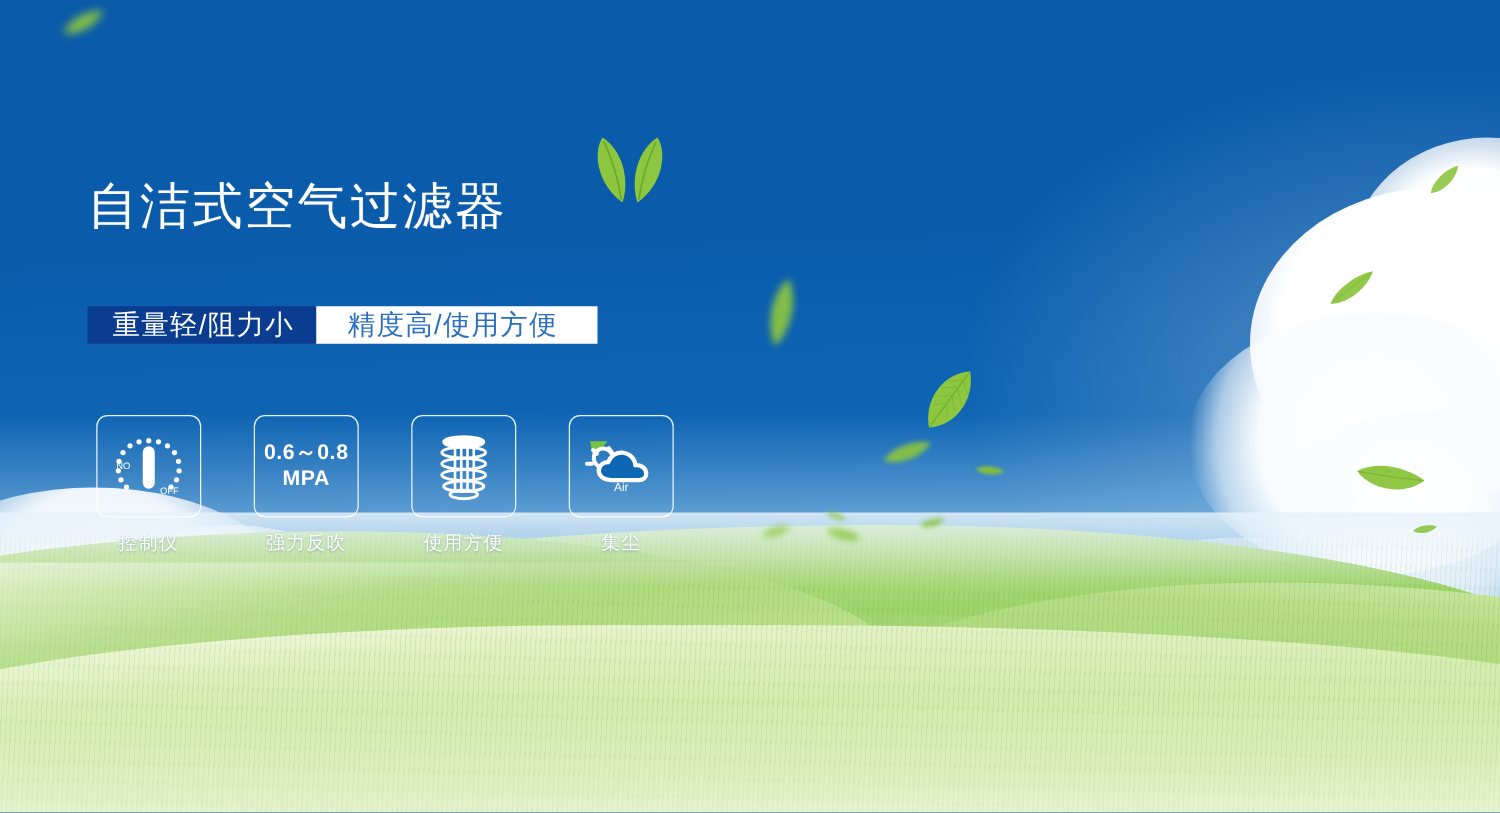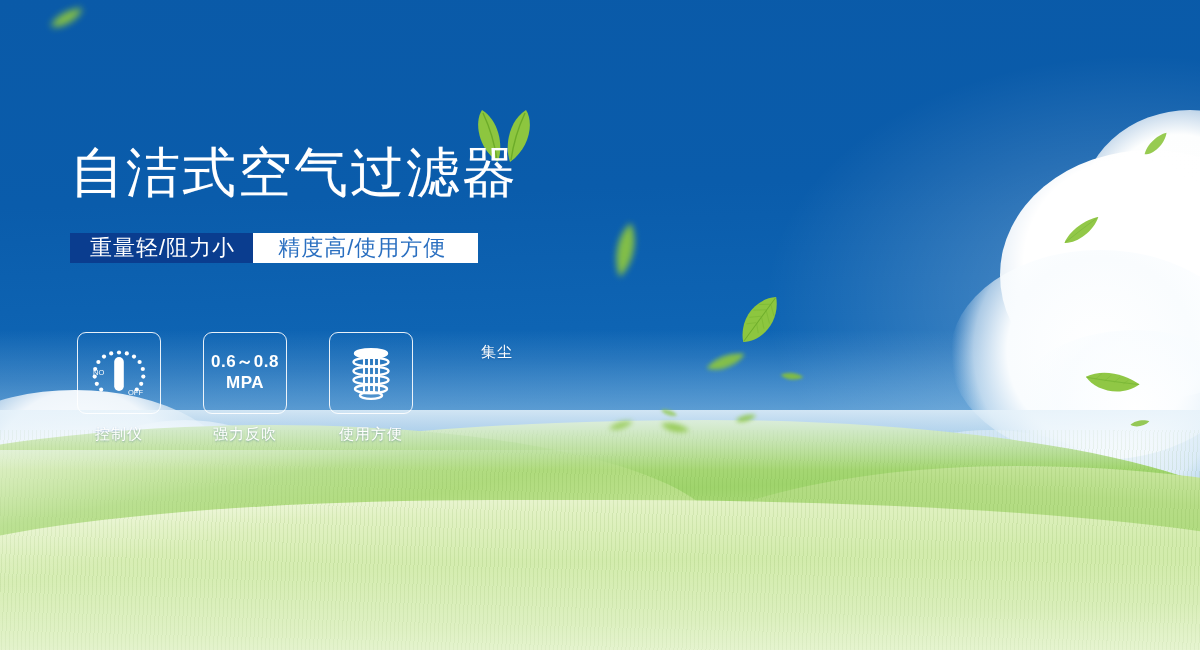--- a/index.html
+++ b/index.html
@@ -111,33 +111,33 @@
     background:linear-gradient(180deg, rgba(230,242,250,.85) 0%, rgba(255,255,255,0) 100%);
   }
 
   
   .leaf{ position:absolute; pointer-events:none; }
   .leaf svg{ display:block; width:100%; height:100%; }
 
   
   .title{
     position:absolute; left:70px; top:143px;
-    font-size:54px; line-height:1.1;
+    font-size:40px; line-height:1.1;
     letter-spacing:2px;
     color:#ffffff;
     font-weight:300;
     white-space:nowrap;
     text-shadow:0 0 1px rgba(255,255,255,.25);
   }
 
   .sprout{ position:absolute; left:468px; top:108px; width:72px; height:56px; pointer-events:none; }
 
   .subtitle-bar{
     position:absolute; left:70px; top:233px;
-    height:54px; display:flex; align-items:flex-start;
+    height:54px; display:flex; align-items:center;
   }
   .sub-left{
     background:#0a3d8f;
     color:#ffffff;
     display:flex; align-items:center;
     padding:0 18px 0 20px;
     font-size:22px; letter-spacing:1px;
     position:relative; z-index:2;
   }
   .sub-skew{
@@ -369,17 +369,30 @@
             <ellipse cx="29" cy="51.5" rx="11" ry="3.4"></ellipse>
           </g>
           <ellipse cx="29" cy="9.5" rx="16" ry="4.2" fill="#ffffff"></ellipse>
         </svg>
       </div>
       <div class="feature-label">使用方便</div>
     </div>
 
 
     <div class="feature">
+      <div class="feature-box">
+        <svg class="icon-svg" width="62" height="44" viewBox="0 0 62 44">
+          <path d="M6 2 L20 2 L9 16 Z" fill="#7ec63c" opacity=".95"></path>
+          <g fill="none" stroke="#ffffff" stroke-width="3.2" stroke-linecap="round">
+            <path d="M13 22 A7.5 7.5 0 1 1 24 14.5"></path>
+            <line x1="8.5" y1="9" x2="11.5" y2="12"></line>
+            <line x1="21" y1="7.5" x2="23.5" y2="11"></line>
+            <line x1="3.5" y1="20" x2="7.5" y2="20"></line>
+          </g>
+          <path d="M23 33 C16.5 33 13 29.4 13 25.6 C13 21.8 16.3 18.6 20.6 18.8 C22.3 13.6 27.3 10.4 32.8 11.2 C38.1 12 42 16.2 42.3 21.2 C47 20.6 51 23.8 51 28 C51 31 48.6 33 45 33 Z" fill="#0f66b5" stroke="#ffffff" stroke-width="3.4" stroke-linejoin="round"></path>
+          <text x="31" y="42" text-anchor="middle" font-family="'Liberation Sans',sans-serif" font-size="9.5" fill="#ffffff">Air</text>
+        </svg>
+      </div>
       <div class="feature-label">集尘</div>
     </div>
 
   </div>
 </div>
 
 </body></html>

